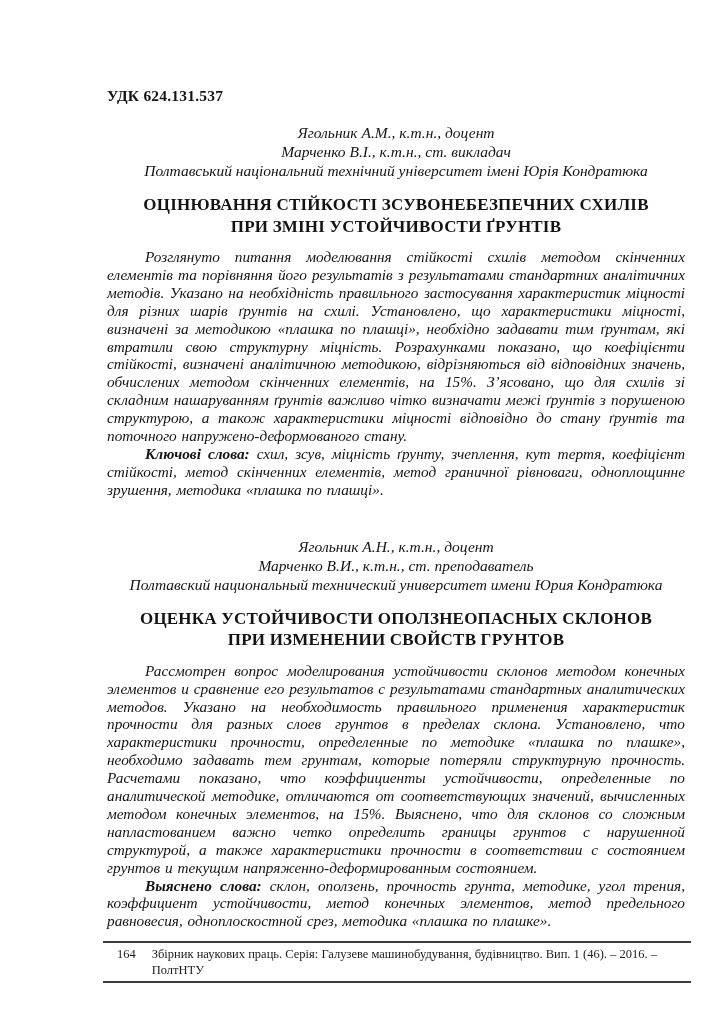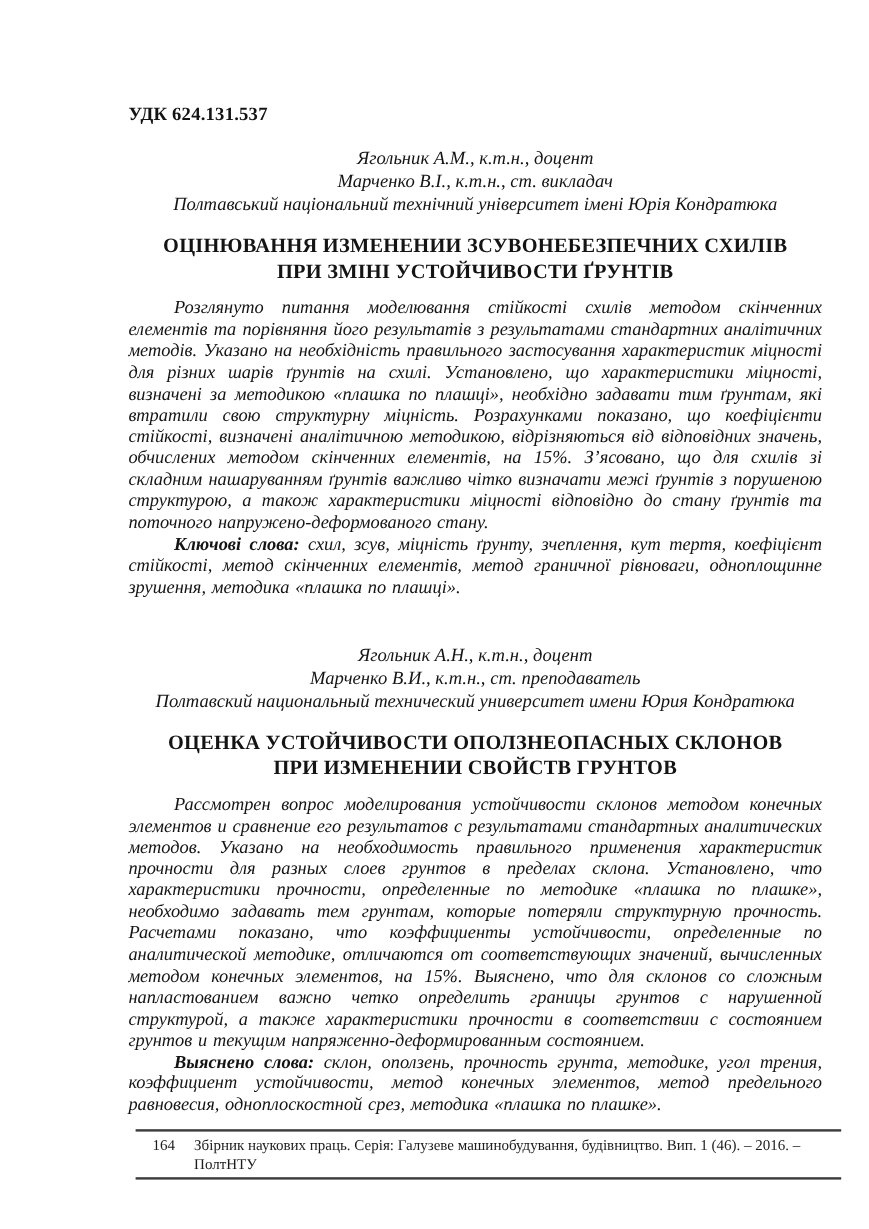--- a/index.html
+++ b/index.html
@@ -51,21 +51,21 @@
     line-height: 17.9px;
     text-indent: 38px;
     word-spacing: 1px;
   }
   .abstract { margin-top: 11px; }
   .kw-label { font-weight: bold; }
   .section-ru { margin-top: 38px; }
   .footer {
     position: absolute;
     top: 941px;
-    left: 82px;
+    left: 72px;
     width: 588px;
     border-top: 2px solid #3b3b3b;
     border-bottom: 2px solid #3b3b3b;
     padding: 3px 0 3px 14px;
     box-sizing: border-box;
     display: flex;
     align-items: baseline;
     gap: 16px;
     font-size: 12.5px;
     line-height: 16px;
@@ -80,21 +80,21 @@
 
     <div class="udc">УДК 624.131.537</div>
 
     <section>
       <div class="authors">
         <div>Ягольник А.М., к.т.н., доцент</div>
         <div>Марченко В.І., к.т.н., ст. викладач</div>
         <div>Полтавський національний технічний університет імені Юрія Кондратюка</div>
       </div>
       <h1 class="title">
-        <span class="tl">ОЦІНЮВАННЯ ИЗМЕНЕНИИ ЗСУВОНЕБЕЗПЕЧНИХ СХИЛІВ</span>
+        <span class="tl">ОЦІНЮВАННЯ СТІЙКОСТІ ЗСУВОНЕБЕЗПЕЧНИХ СХИЛІВ</span>
         <span class="tl">ПРИ ЗМІНІ УСТОЙЧИВОСТИ ҐРУНТІВ</span>
       </h1>
       <p class="para abstract">Розглянуто питання моделювання стійкості схилів методом скінченних елементів та порівняння його результатів з результатами стандартних аналітичних методів. Указано на необхідність правильного застосування характеристик міцності для різних шарів ґрунтів на схилі. Установлено, що характеристики міцності, визначені за методикою «плашка по плашці», необхідно задавати тим ґрунтам, які втратили свою структурну міцність. Розрахунками показано, що коефіцієнти стійкості, визначені аналітичною методикою, відрізняються від відповідних значень, обчислених методом скінченних елементів, на 15%. З’ясовано, що для схилів зі складним нашаруванням ґрунтів важливо чітко визначати межі ґрунтів з порушеною структурою, а також характеристики міцності відповідно до стану ґрунтів та поточного напружено-деформованого стану.</p>
       <p class="para keywords"><span class="kw-label">Ключові слова:</span><span> схил, зсув, міцність ґрунту, зчеплення, кут тертя, коефіцієнт стійкості, метод скінченних елементів, метод граничної рівноваги, одноплощинне зрушення, методика «плашка по плашці».</span></p>
     </section>
 
     <section class="section-ru">
       <div class="authors">
         <div>Ягольник А.Н., к.т.н., доцент</div>
         <div>Марченко В.И., к.т.н., ст. преподаватель</div>

